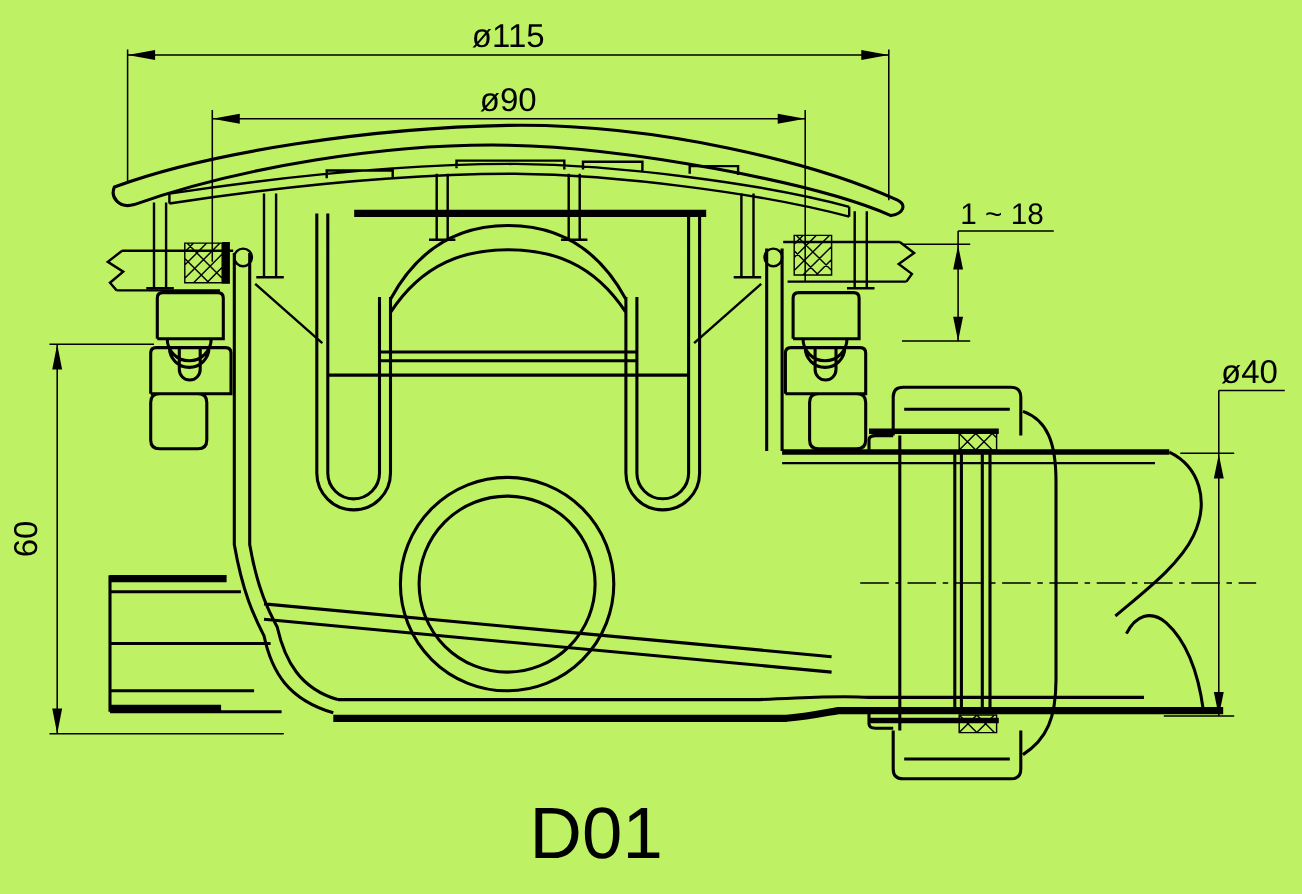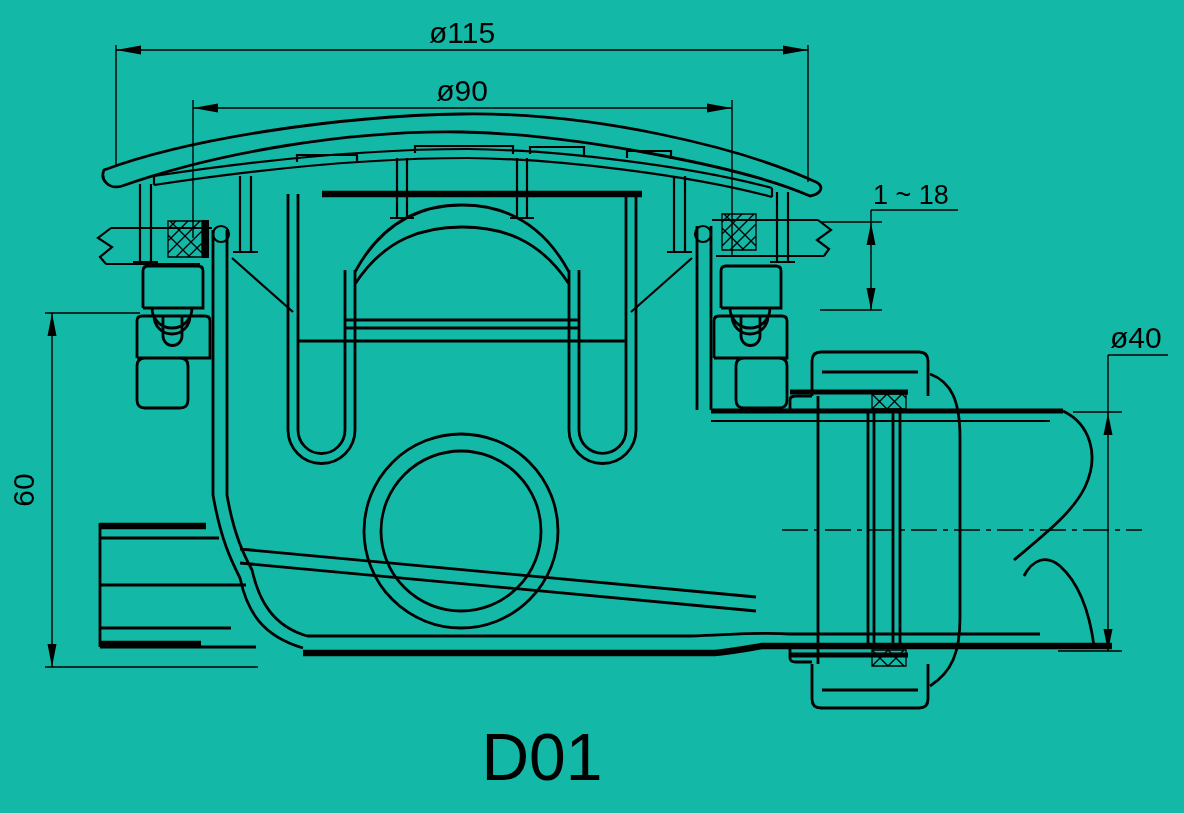--- a/index.html
+++ b/index.html
@@ -1,19 +1,19 @@
 <!DOCTYPE html>
 <html><head>
 <meta charset="utf-8">
 <style>
   html,body { margin:0; padding:0; background:#ffffff; }
   .canvas {
     position:relative;
     width:1184px; height:813px;
-    background:#14b8a6;
+    background:#bef264;
     font-family:"Liberation Sans", sans-serif;
     overflow:hidden;
   }
   svg { display:block; }
   
   .ol   { fill:none; stroke:#000; stroke-width:2.8; stroke-linecap:butt; }
   .ol2  { fill:none; stroke:#000; stroke-width:2.2; }
   .thick{ fill:none; stroke:#000; stroke-width:6.5; }
   .thick5{ fill:none; stroke:#000; stroke-width:5; }
   .dim  { fill:none; stroke:#000; stroke-width:1.4; }

